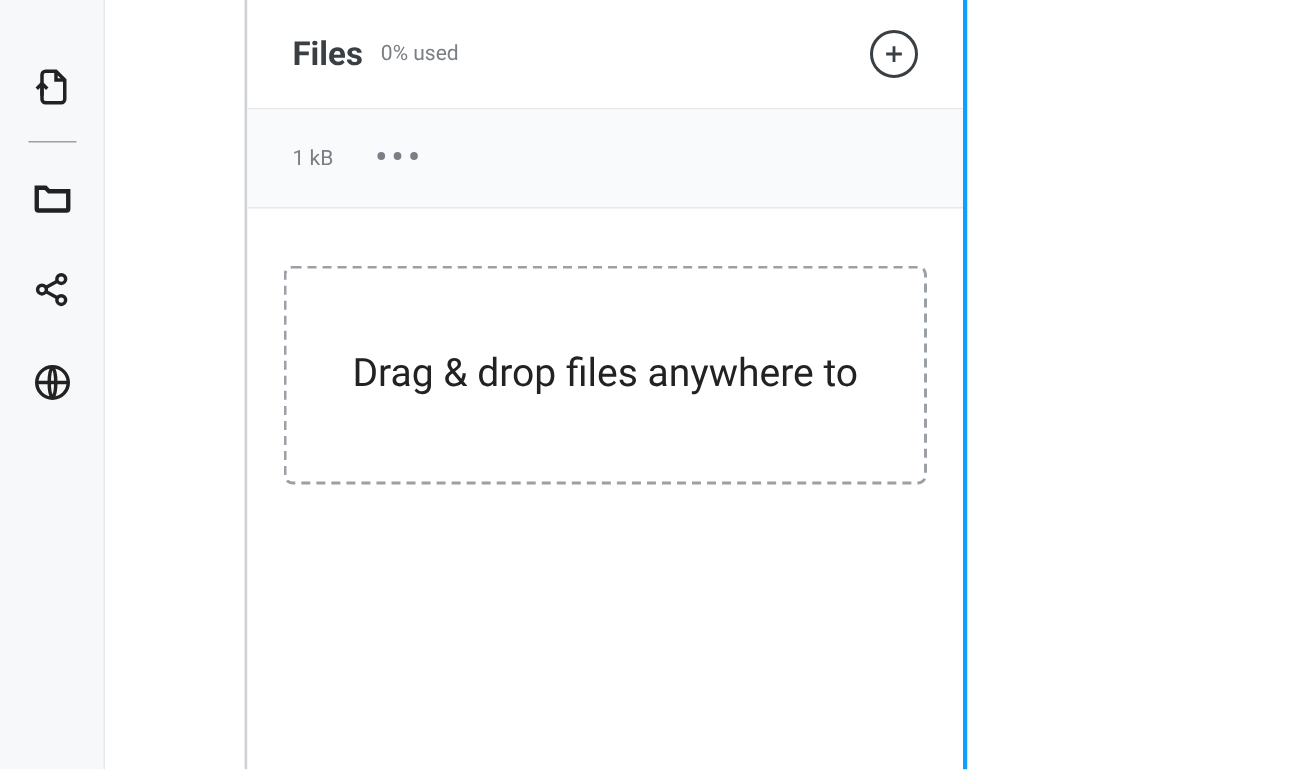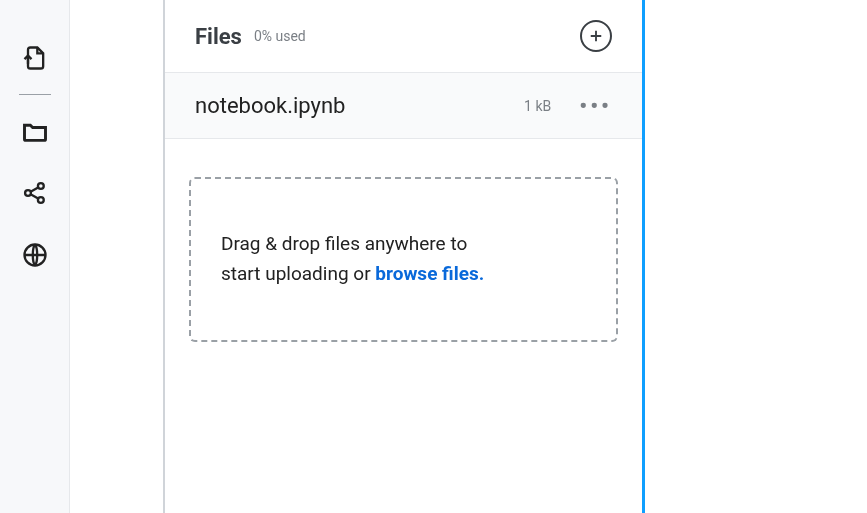--- a/index.html
+++ b/index.html
@@ -102,22 +102,22 @@
       cursor: pointer;
       font-weight: bold;
     }
     .dropzone-wrap {
       padding: 38px 24px;
     }
     .dropzone {
       border: 2px dashed #9aa0a6;
       border-radius: 6px;
       padding: 50px 30px;
-      text-align: left;
-      font-size: 19px;
+      text-align: center;
+      font-size: 26px;
       line-height: 1.6;
       color: #222;
     }
     .dropzone .link {
       color: #0969da;
       font-weight: 700;
       cursor: pointer;
     }
     .right-blank {
       flex: 1;
@@ -165,28 +165,24 @@
     <span class="panel-title">Files</span>
     <span class="panel-usage">0% used</span>
     <div class="plus-btn">
       <svg viewBox="0 0 24 24" fill="none" stroke-width="2.5">
         <path d="M12 5v14M5 12h14"></path>
       </svg>
     </div>
   </div>
 
   <div class="file-row">
-    <span class="file-name">notebook.ipynb</span>
     <span class="file-size">1 kB</span>
     <span class="file-menu">•••</span>
   </div>
 
   <div class="dropzone-wrap">
     <div class="dropzone">
       <div>Drag &amp; drop files anywhere to</div>
-      <div>
-        <span>start uploading or </span><span class="link">browse files.</span>
-      </div>
     </div>
   </div>
 </div>
 
 <div class="right-blank"></div>
 
 </body></html>

